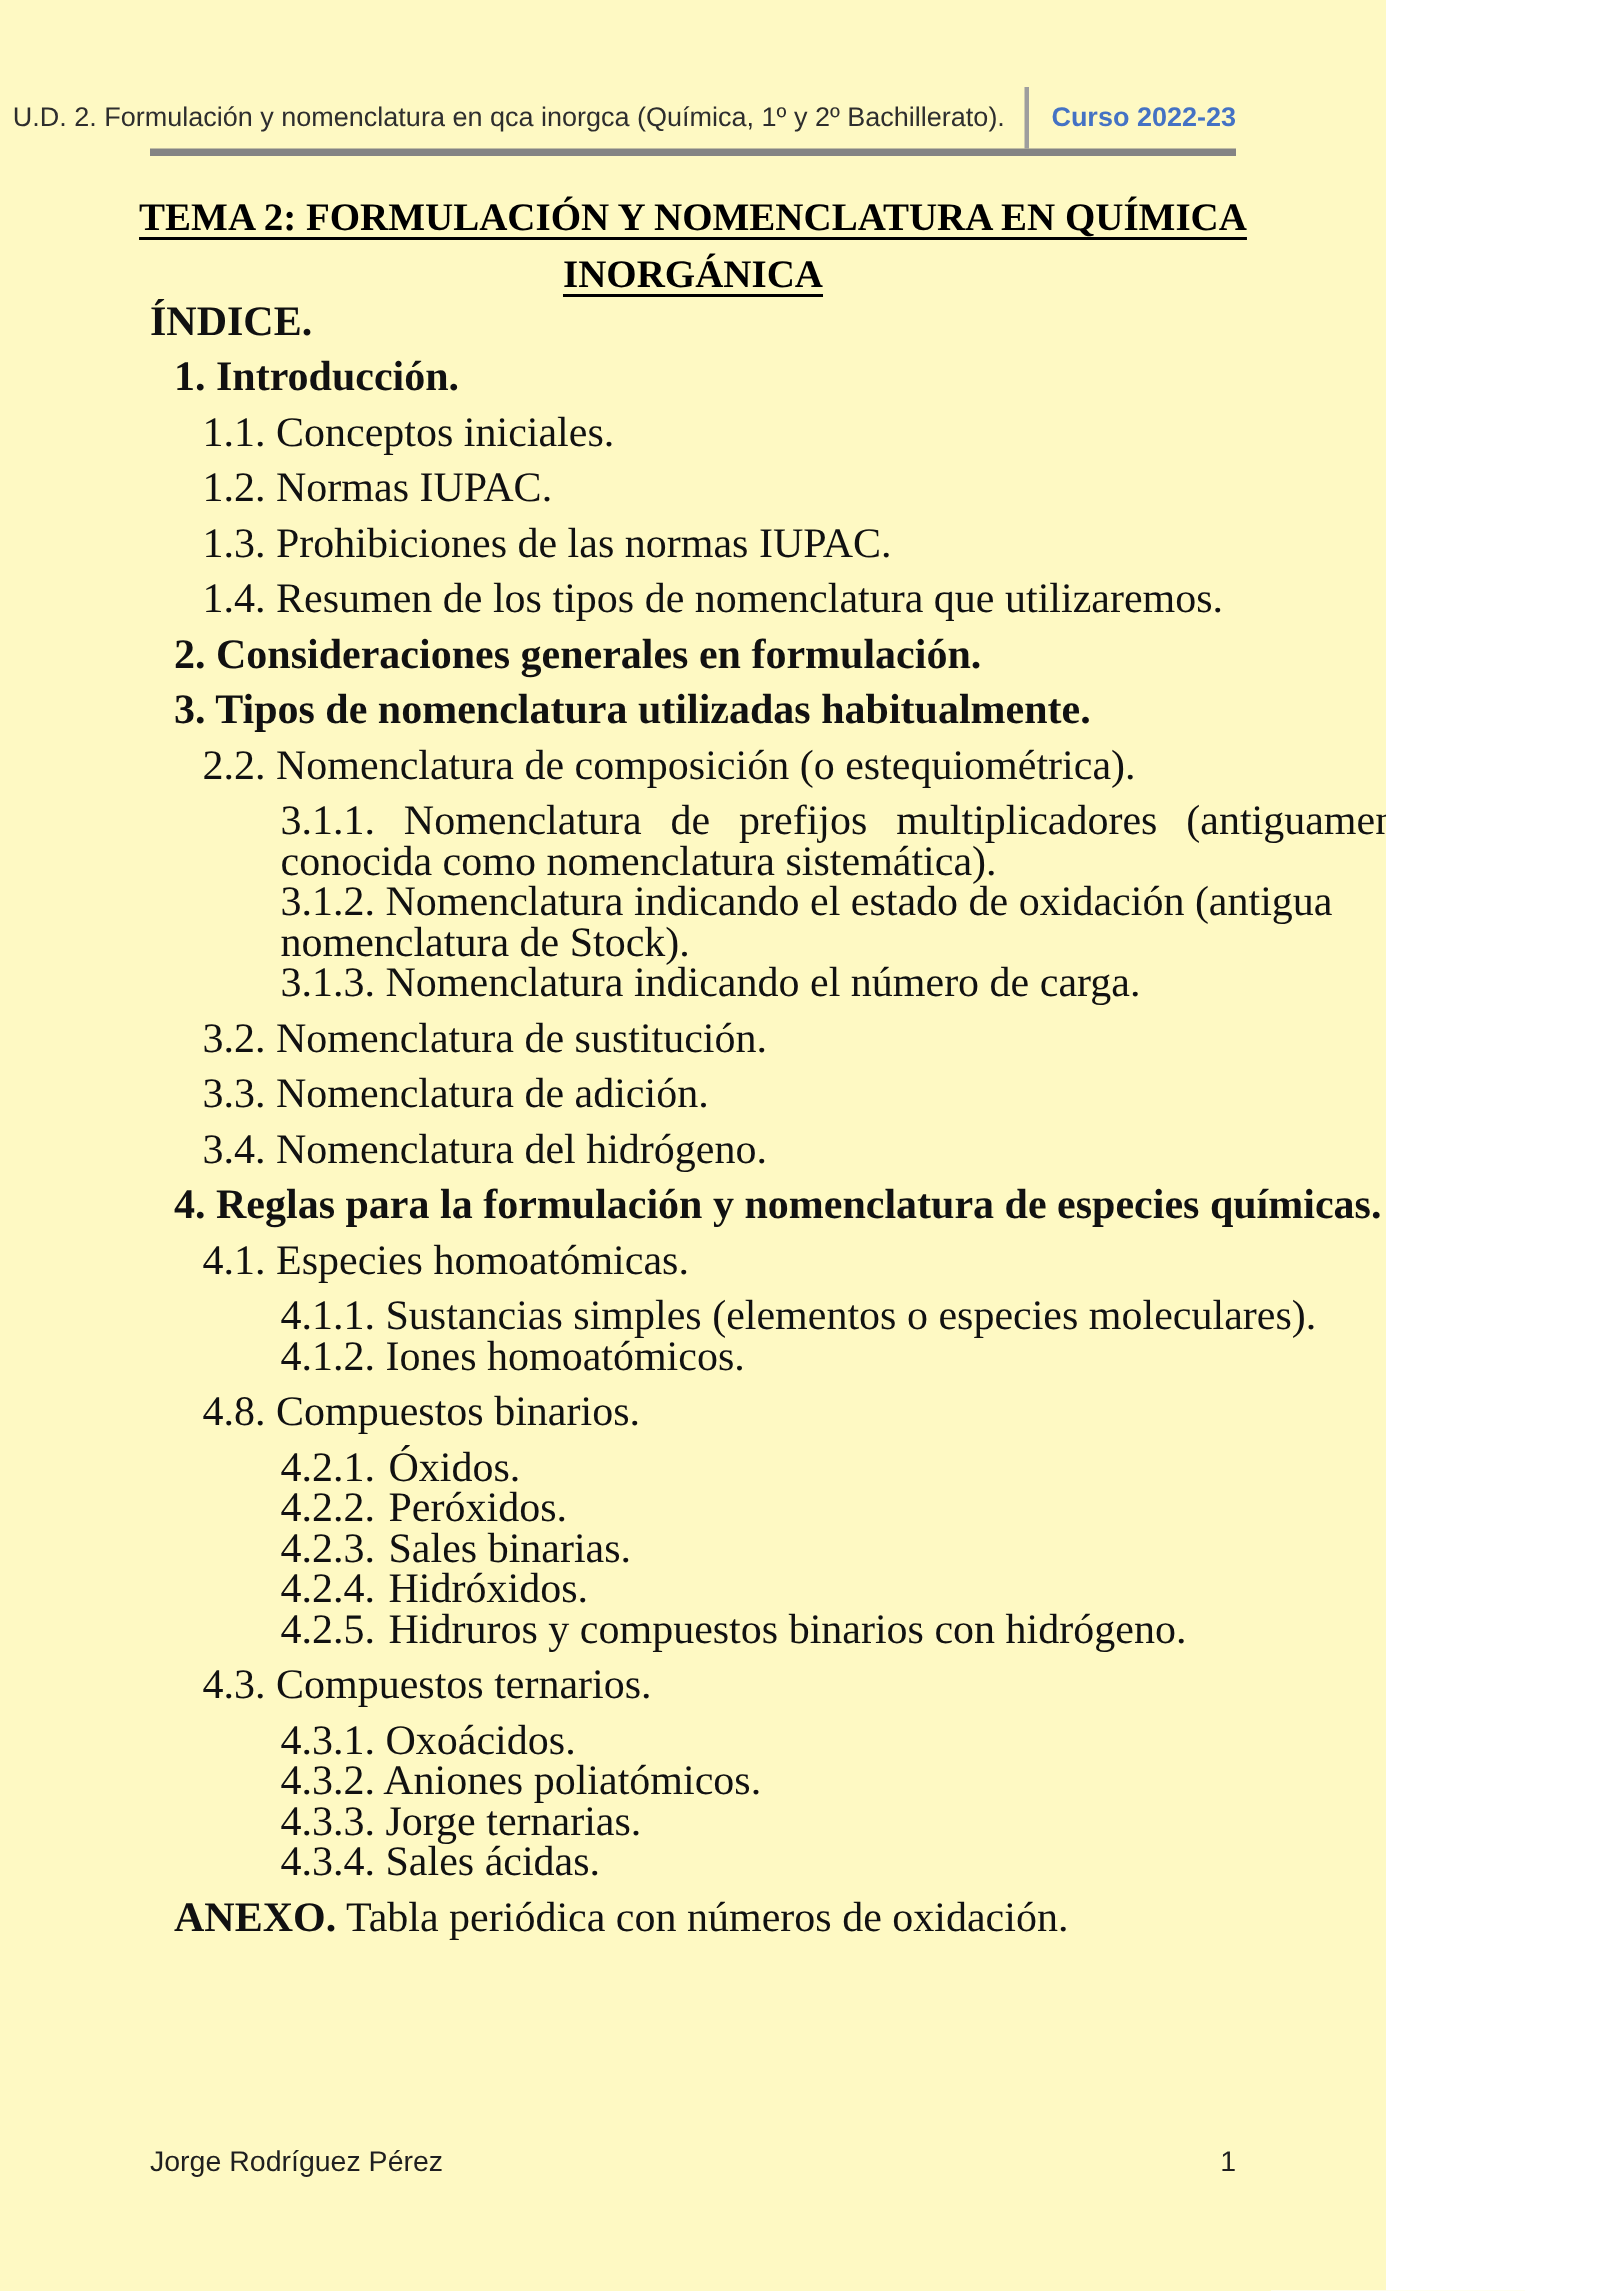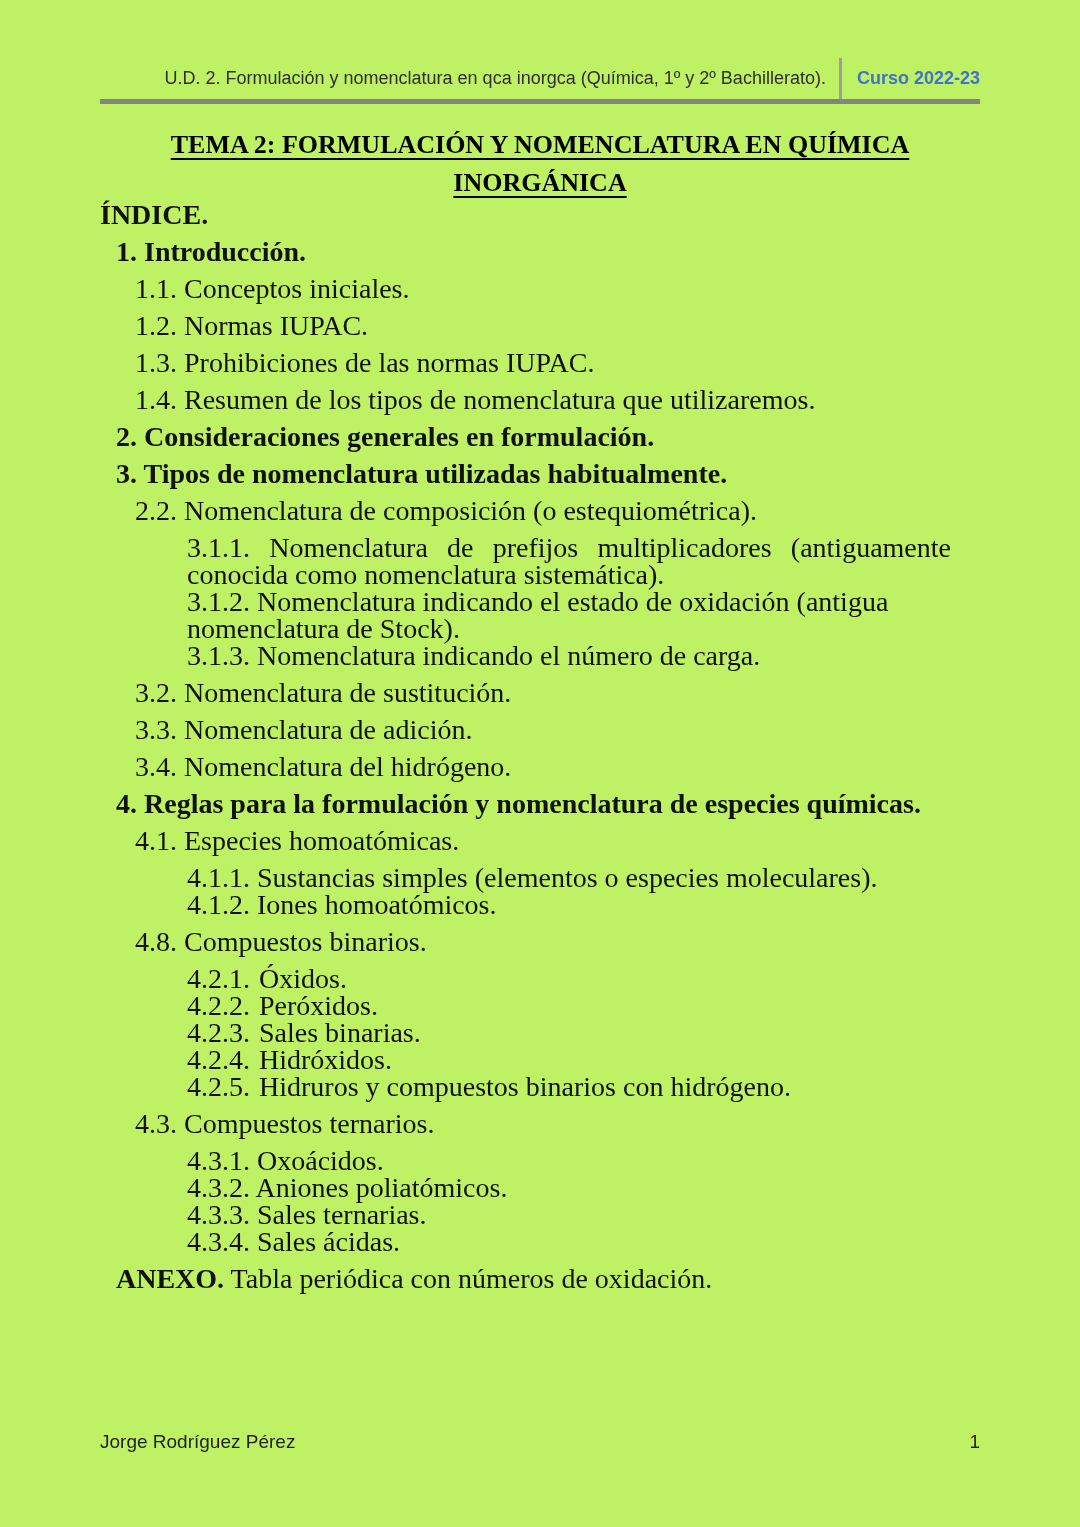--- a/index.html
+++ b/index.html
@@ -1,18 +1,18 @@
 <!DOCTYPE html>
 <html style="--accent: #4472C4; --rule: #848484;"><head>
 <meta charset="utf-8">
 <style>
   html,body { margin:0; padding:0; background:#ffffff; }
   .page {
-    position:relative; width:1080px; height:1527px;
-    background:#bef264; overflow:hidden;
+    position:relative; width:924px; height:1527px;
+    background:#fef9c3; overflow:hidden;
     font-family:"Liberation Serif", serif; color:#1a1a1a;
   }
 
   
   .hdr {
     position:absolute; left:100px; right:100px; top:58px; height:41px;
     display:flex; align-items:center; justify-content:flex-end;
     font-family:"Liberation Sans", sans-serif; font-size:18px; color:#2e2e2e;
   }
   .hdr-title { text-align:right; white-space:nowrap; }
@@ -99,21 +99,21 @@
         <div class="toc-row lvl3 tight">4.1.2. Iones homoatómicos.</div>
         <div class="toc-row lvl2 loose">4.8. Compuestos binarios.</div>
         <div class="toc-row lvl3 loose"><span class="toc-num">4.2.1.</span><span>Óxidos.</span></div>
         <div class="toc-row lvl3 tight"><span class="toc-num">4.2.2.</span><span>Peróxidos.</span></div>
         <div class="toc-row lvl3 tight"><span class="toc-num">4.2.3.</span><span>Sales binarias.</span></div>
         <div class="toc-row lvl3 tight"><span class="toc-num">4.2.4.</span><span>Hidróxidos.</span></div>
         <div class="toc-row lvl3 tight"><span class="toc-num">4.2.5.</span><span>Hidruros y compuestos binarios con hidrógeno.</span></div>
         <div class="toc-row lvl2 loose">4.3. Compuestos ternarios.</div>
         <div class="toc-row lvl3 loose">4.3.1. Oxoácidos.</div>
         <div class="toc-row lvl3 tight">4.3.2. Aniones poliatómicos.</div>
-        <div class="toc-row lvl3 tight">4.3.3. Sales ternarias.</div>
+        <div class="toc-row lvl3 tight">4.3.3. Jorge ternarias.</div>
         <div class="toc-row lvl3 tight">4.3.4. Sales ácidas.</div>
         <div class="toc-row lvl1 loose"><span class="bold">ANEXO.</span> Tabla periódica con números de oxidación.</div>
       </div>
   </section>
 
   <footer class="ftr">
     <span>Jorge Rodríguez Pérez</span>
     <span>1</span>
   </footer>
 

